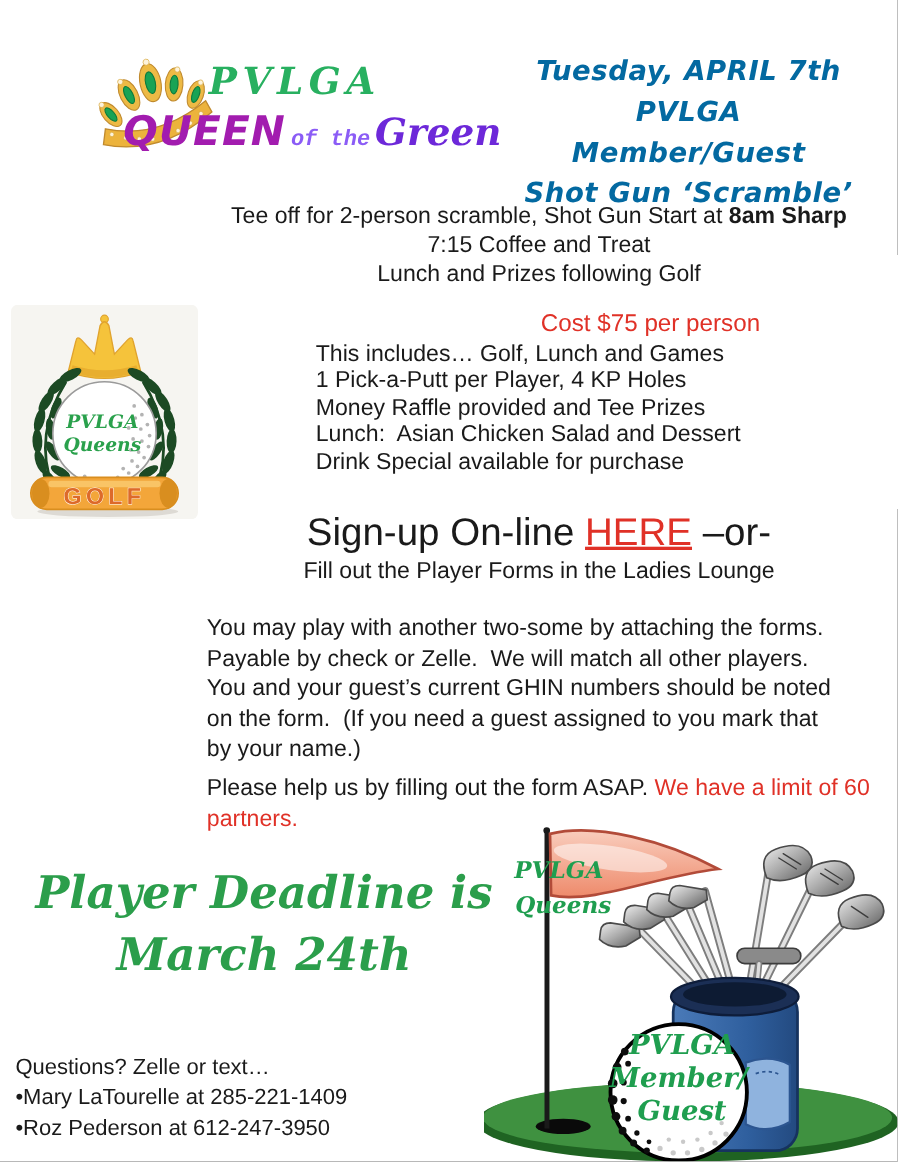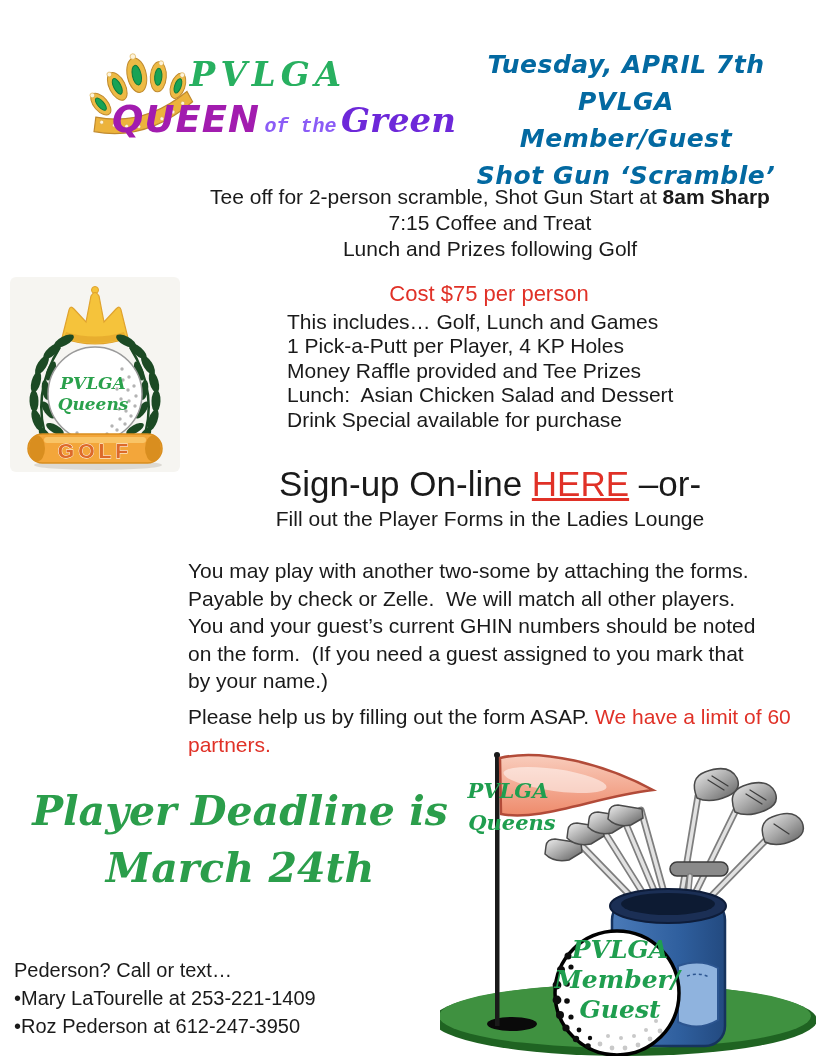--- a/index.html
+++ b/index.html
@@ -39,21 +39,21 @@
     font-size:25px;line-height:37px;color:#0369a1;letter-spacing:.5px;
   }
 
   
   .intro{left:150px;top:184px;width:680px;text-align:center;
     font-size:21px;line-height:26px;color:#1a1a1a;}
   .intro b{font-weight:bold;text-align:center;}
 
   
   .cost{left:287px;top:282px;width:404px;font-size:21px;line-height:24.5px;}
-  .cost-title{text-align:center;color:#e03127;font-size:22px;margin-bottom:3px;}
+  .cost-title{text-align:right;color:#e03127;font-size:22px;margin-bottom:3px;}
 
   
   .queens-logo{left:10px;top:277px;width:170px;height:195px;}
 
   
   .signup{left:110px;top:464px;width:760px;text-align:center;}
   .signup-headline{font-size:35px;color:#1a1a1a;}
   .signup-link{color:#e03127;text-decoration:underline;text-decoration-color:#e03127;cursor:pointer;}
   .signup-sub{font-size:21px;margin-top:3px;}
 
@@ -234,22 +234,22 @@
   </div>
 
   <div class="abs para2 pre"><span>Please help us by filling out the form ASAP. </span><span class="red-text">We have a limit of 60 partners.</span></div>
 
   <div class="abs deadline">
     <div>Player Deadline is</div>
     <div>March 24th</div>
   </div>
 
   <div class="abs contact">
-    <div>Pederson? Call or text…</div>
-    <div>•Mary LaTourelle at 253-221-1409</div>
+    <div>Questions? Zelle or text…</div>
+    <div>•Mary LaTourelle at 285-221-1409</div>
     <div>•Roz Pederson at 612-247-3950</div>
   </div>
 
   <svg class="abs golf-scene" viewBox="0 0 376 308">
     <defs>
       <linearGradient id="flagGrad" x1="0" y1="0" x2="0" y2="1">
         <stop offset="0" stop-color="#f9cdbd"></stop>
           <stop offset="1" stop-color="#ee8a6b"></stop>
       </linearGradient>
       <linearGradient id="bagGrad" x1="0" y1="0" x2="1" y2="0">

